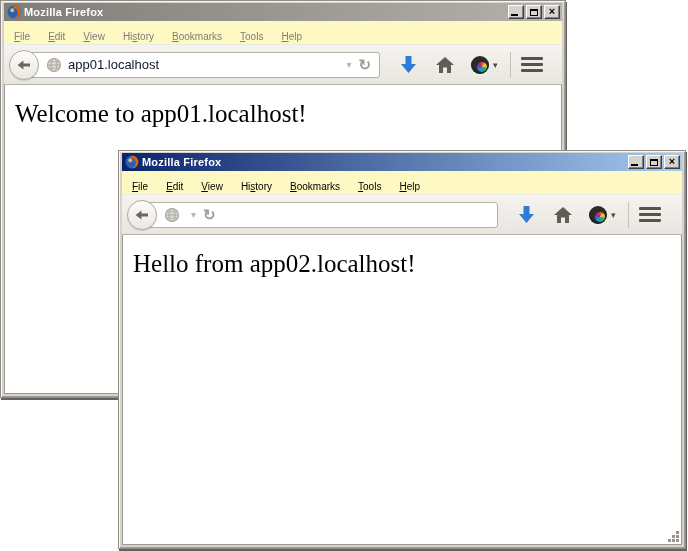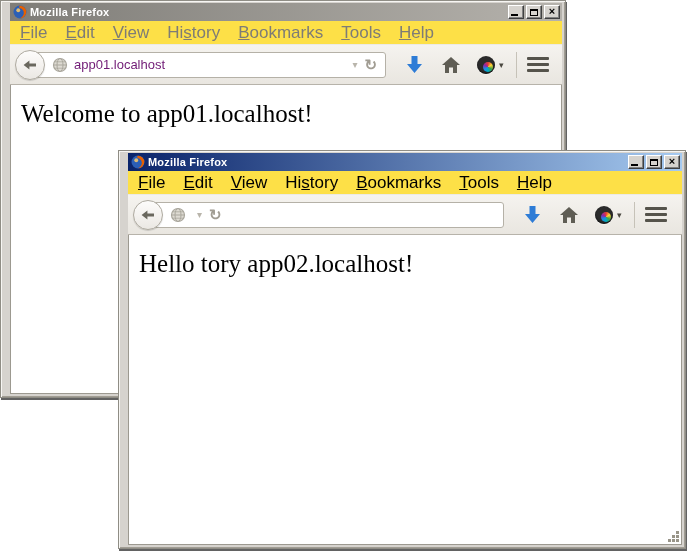--- a/index.html
+++ b/index.html
@@ -4,21 +4,21 @@
 <style>
   * { box-sizing: border-box; margin: 0; padding: 0; }
   html, body { width: 688px; height: 551px; background: #ffffff; overflow: hidden; }
   body { font-family: "Liberation Sans", sans-serif; position: relative; }
 
   .window {
     position: absolute;
     background: #d6d3ce;
     border: 1px solid #8f8d85;
     box-shadow: inset 1px 1px 0 #f7f6f3, inset -1px -1px 0 #a19d94, 1px 2px 0 rgba(45,45,45,0.75);
-    padding: 2px 3px 3px 9px;
+    padding: 2px 3px 3px 3px;
     display: flex;
     flex-direction: column;
   }
   #win-app01 { left: 0px; top: 0px; width: 566px; height: 398px; }
   #win-app02 { left: 118px; top: 150px; width: 568px; height: 399px; z-index: 10; }
 
   
   .titlebar {
     height: 18px; flex: 0 0 18px;
     display: flex; align-items: center;
@@ -39,24 +39,24 @@
     position: relative; cursor: default;
   }
   .win-btn + .win-btn { margin-left: 2px; }
   .glyph-min { position: absolute; left: 2px; bottom: 2px; width: 7px; height: 2px; background: #000; }
   .glyph-max { width: 8px; height: 7px; border: 1px solid #000; border-top-width: 2px; }
   .glyph-close { font-size: 11px; font-weight: bold; color: #000; line-height: 1; margin-top: -1px; }
 
   
   .menubar {
     height: 23px; flex: 0 0 23px;
-    display: flex; align-items: flex-start;
-    background: #fde047;
+    display: flex; align-items: flex-end;
+    background: #fef9c3;
     padding-left: 4px;
-    font-size: 17px;
+    font-size: 10px;
   }
   .menu-item { padding: 2px 6px; margin-right: 6px; color: #000; white-space: nowrap; }
   .inactive-chrome .menu-item { color: #7e7c76; }
   .menu-item u { text-decoration: underline; }
 
   
   .navbar {
     height: 41px; flex: 0 0 41px;
     display: flex; align-items: center;
     background: linear-gradient(#f5f3ef, #e9e6e0);
@@ -79,21 +79,21 @@
     width: 356px;
     margin-left: -15px;
     background: #ffffff;
     border: 1px solid #b5b1a7;
     border-radius: 3px;
     display: flex; align-items: center;
     padding-left: 21px;
     position: relative; z-index: 1;
   }
   .globe { width: 16px; height: 16px; margin-right: 6px; flex: 0 0 16px; }
-  .url-text { font-size: 13px; color: #701a75; flex: 1; white-space: nowrap; overflow: hidden; }
+  .url-text { font-size: 13px; color: #0f172a; flex: 1; white-space: nowrap; overflow: hidden; }
   .url-drop { font-size: 10px; color: #b9b5ab; padding: 0 5px; }
   .reload { font-size: 15px; font-weight: bold; color: #a19d93; padding: 0 8px 0 2px; line-height: 1; }
   .tb-btn { display: flex; align-items: center; justify-content: center; background: none; border: none; }
   .dl-btn { margin-left: 20px; }
   .home-btn { margin-left: 18px; }
   .addon-btn { margin-left: 16px; display: flex; align-items: center; }
   .colorwheel {
     width: 18px; height: 18px; border-radius: 50%;
     background: #2b2b2b;
     position: relative;
@@ -276,21 +276,21 @@
     <span class="tb-sep"></span>
     <span class="tb-btn">
       <span class="hamburger">
           <span></span>
           <span></span>
           <span></span>
         </span>
     </span>
   </div>
   <div class="content">
-    <h1>Hello tory app02.localhost!</h1>
+    <h1>Hello from app02.localhost!</h1>
     <svg class="resize-grip" width="14" height="14" viewBox="0 0 14 14">
       <g>
         <rect x="11" y="3" width="3" height="3" fill="#fdfdfb"></rect>
           <rect x="10" y="2" width="3" height="3" fill="#989488"></rect>
         <rect x="7" y="7" width="3" height="3" fill="#fdfdfb"></rect>
           <rect x="6" y="6" width="3" height="3" fill="#989488"></rect>
         <rect x="11" y="7" width="3" height="3" fill="#fdfdfb"></rect>
           <rect x="10" y="6" width="3" height="3" fill="#989488"></rect>
         <rect x="3" y="11" width="3" height="3" fill="#fdfdfb"></rect>
           <rect x="2" y="10" width="3" height="3" fill="#989488"></rect>

